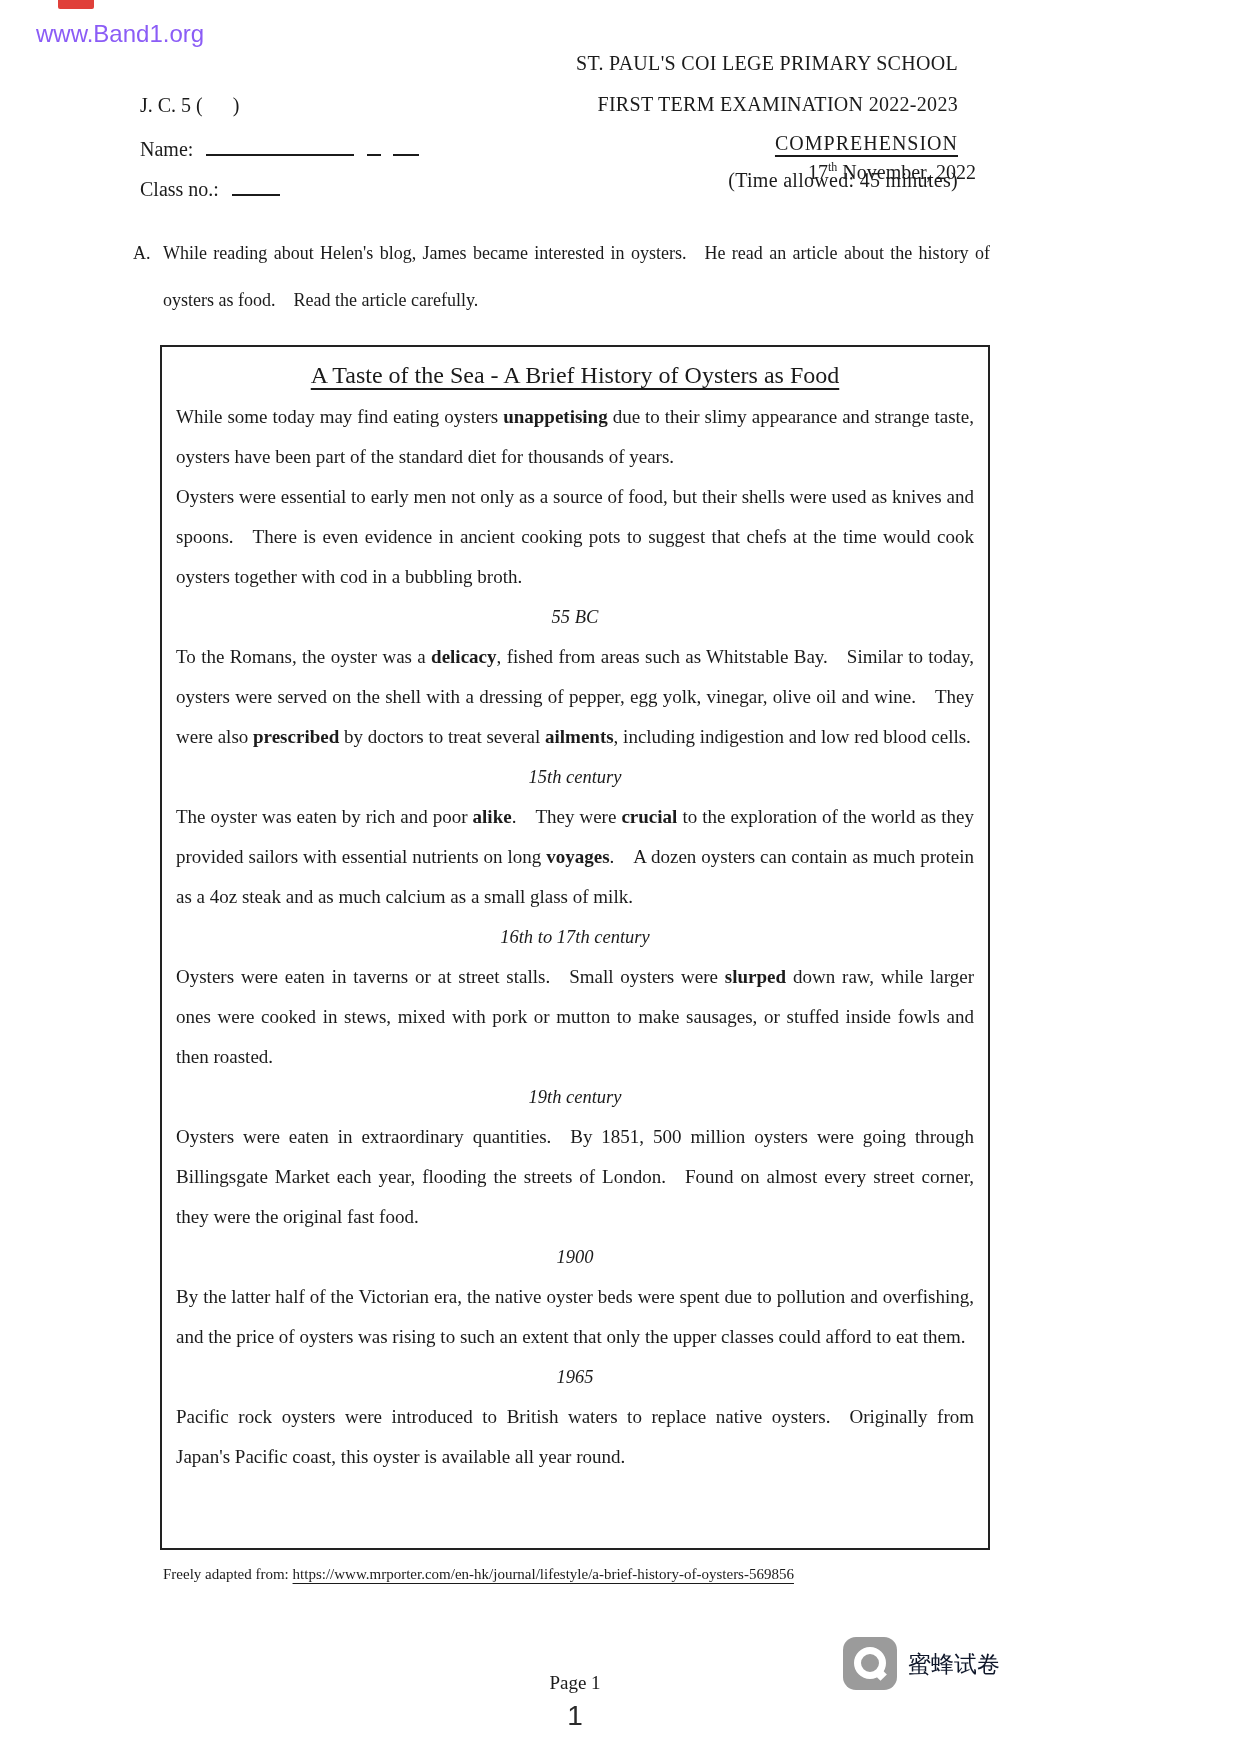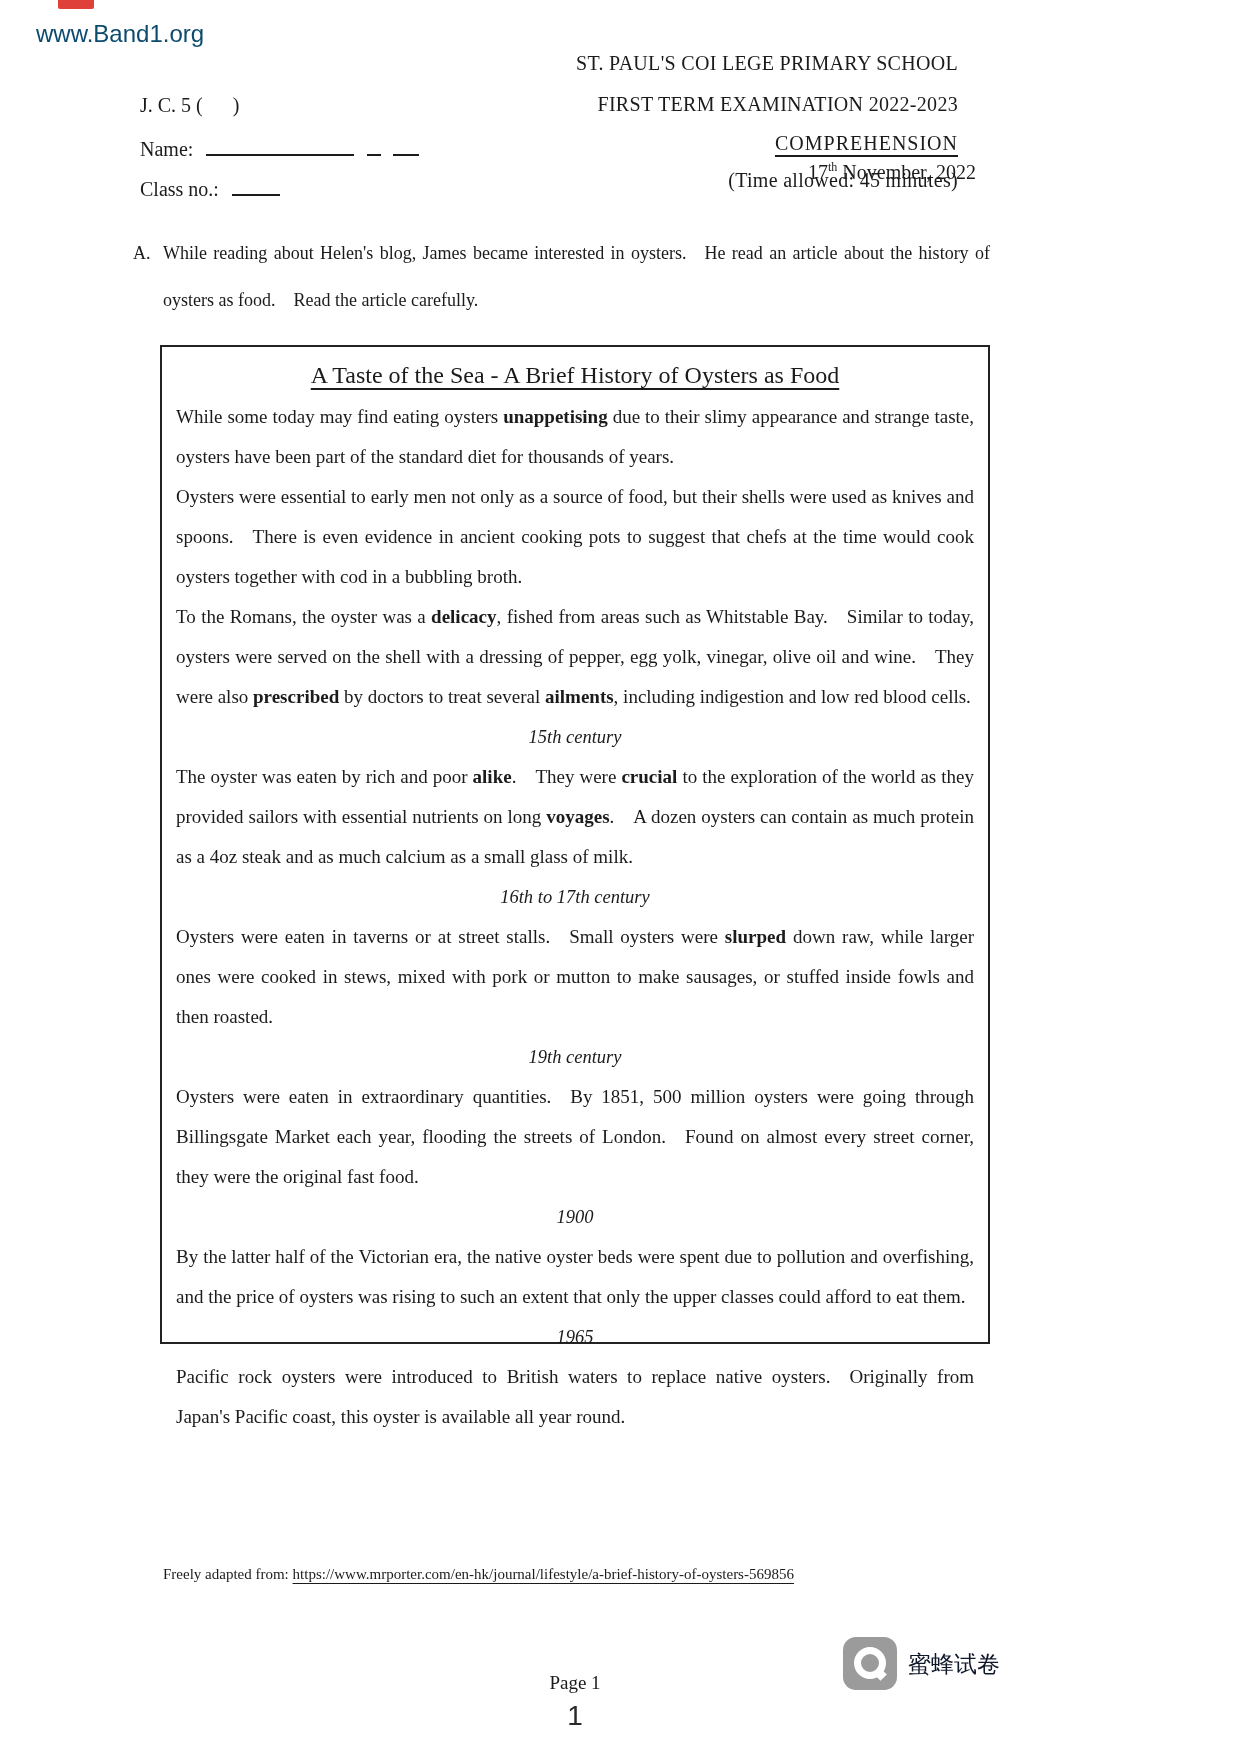--- a/index.html
+++ b/index.html
@@ -8,41 +8,41 @@
     background:#ffffff;
     font-family:"Liberation Serif","DejaVu Serif",serif;
     color:#1b1b1b;
     position:relative;
     overflow:hidden;
   }
   .abs{position:absolute;}
   
   .red-mark{left:58px;top:0;width:36px;height:9px;background:#e0403a;border-radius:0 0 2px 2px;}
   
-  .watermark{left:36px;top:20px;font-family:"Liberation Sans","DejaVu Sans",sans-serif;font-size:24px;color:#0c4a6e;}
+  .watermark{left:36px;top:20px;font-family:"Liberation Sans","DejaVu Sans",sans-serif;font-size:24px;color:#8b5cf6;}
   
   .hdr-center{left:158px;width:800px;text-align:right;font-size:20px;letter-spacing:.3px;}
   .hdr-school{top:52px;}
   .hdr-exam{top:93px;}
   .hdr-subject{top:132px;text-decoration:underline;text-underline-offset:5px;letter-spacing:1px;}
   .hdr-time{top:169px;}
   .hdr-left{left:140px;font-size:20px;}
   .hdr-jc5{top:94px;}
   .hdr-name{top:136px;}
   .hdr-classno{top:176px;}
   .fill-line{display:inline-block;border-bottom:2px solid #1b1b1b;height:18px;vertical-align:baseline;}
   .hdr-date{left:808px;top:160px;font-size:20px;}
   .hdr-date sup{font-size:12px;}
   
   .section-a{left:133px;top:230px;width:857px;display:flex;font-size:18px;line-height:47px;}
   .section-a .a-label{width:30px;flex:0 0 30px;}
   .section-a .a-text{flex:1;text-align:justify;}
   
   .article-box{
-    left:160px;top:345px;width:830px;height:999px;
+    left:160px;top:345px;width:830px;height:1205px;
     border:2px solid #222;box-sizing:border-box;
     padding:6px 14px 0 14px;
   }
   .article-title{
     text-align:center;font-size:24px;line-height:44px;
     text-decoration:underline;text-underline-offset:5px;
   }
   .section-heading{
     text-align:center;font-style:italic;font-size:18.5px;line-height:40px;
   }
@@ -90,20 +90,21 @@
 <div class="abs section-a">
   <div class="a-label">A.</div>
   <div class="a-text">While reading about Helen's blog, James became interested in oysters. He read an article about the history of oysters as food. Read the article carefully.</div>
 </div>
 
 <div class="abs article-box">
   <div class="article-title">A Taste of the Sea - A Brief History of Oysters as Food</div>
   <div>
       <p class="article-paragraph"><span>While some today may find eating oysters </span><b>unappetising</b><span> due to their slimy appearance and strange taste, oysters have been part of the standard diet for thousands of years.</span></p>
       <p class="article-paragraph"><span>Oysters were essential to early men not only as a source of food, but their shells were used as knives and spoons. There is even evidence in ancient cooking pots to suggest that chefs at the time would cook oysters together with cod in a bubbling broth.</span></p>
+      <div class="section-heading">55 BC</div>
       <p class="article-paragraph"><span>To the Romans, the oyster was a </span><b>delicacy</b><span>, fished from areas such as Whitstable Bay. Similar to today, oysters were served on the shell with a dressing of pepper, egg yolk, vinegar, olive oil and wine. They were also </span><b>prescribed</b><span> by doctors to treat several </span><b>ailments</b><span>, including indigestion and low red blood cells.</span></p>
       <div class="section-heading">15th century</div>
       <p class="article-paragraph"><span>The oyster was eaten by rich and poor </span><b>alike</b><span>. They were </span><b>crucial</b><span> to the exploration of the world as they provided sailors with essential nutrients on long </span><b>voyages</b><span>. A dozen oysters can contain as much protein as a 4oz steak and as much calcium as a small glass of milk.</span></p>
       <div class="section-heading">16th to 17th century</div>
       <p class="article-paragraph"><span>Oysters were eaten in taverns or at street stalls. Small oysters were </span><b>slurped</b><span> down raw, while larger ones were cooked in stews, mixed with pork or mutton to make sausages, or stuffed inside fowls and then roasted.</span></p>
       <div class="section-heading">19th century</div>
       <p class="article-paragraph"><span>Oysters were eaten in extraordinary quantities. By 1851, 500 million oysters were going through Billingsgate Market each year, flooding the streets of London. Found on almost every street corner, they were the original fast food.</span></p>
       <div class="section-heading">1900</div>
       <p class="article-paragraph"><span>By the latter half of the Victorian era, the native oyster beds were spent due to pollution and overfishing, and the price of oysters was rising to such an extent that only the upper classes could afford to eat them.</span></p>
       <div class="section-heading">1965</div>

